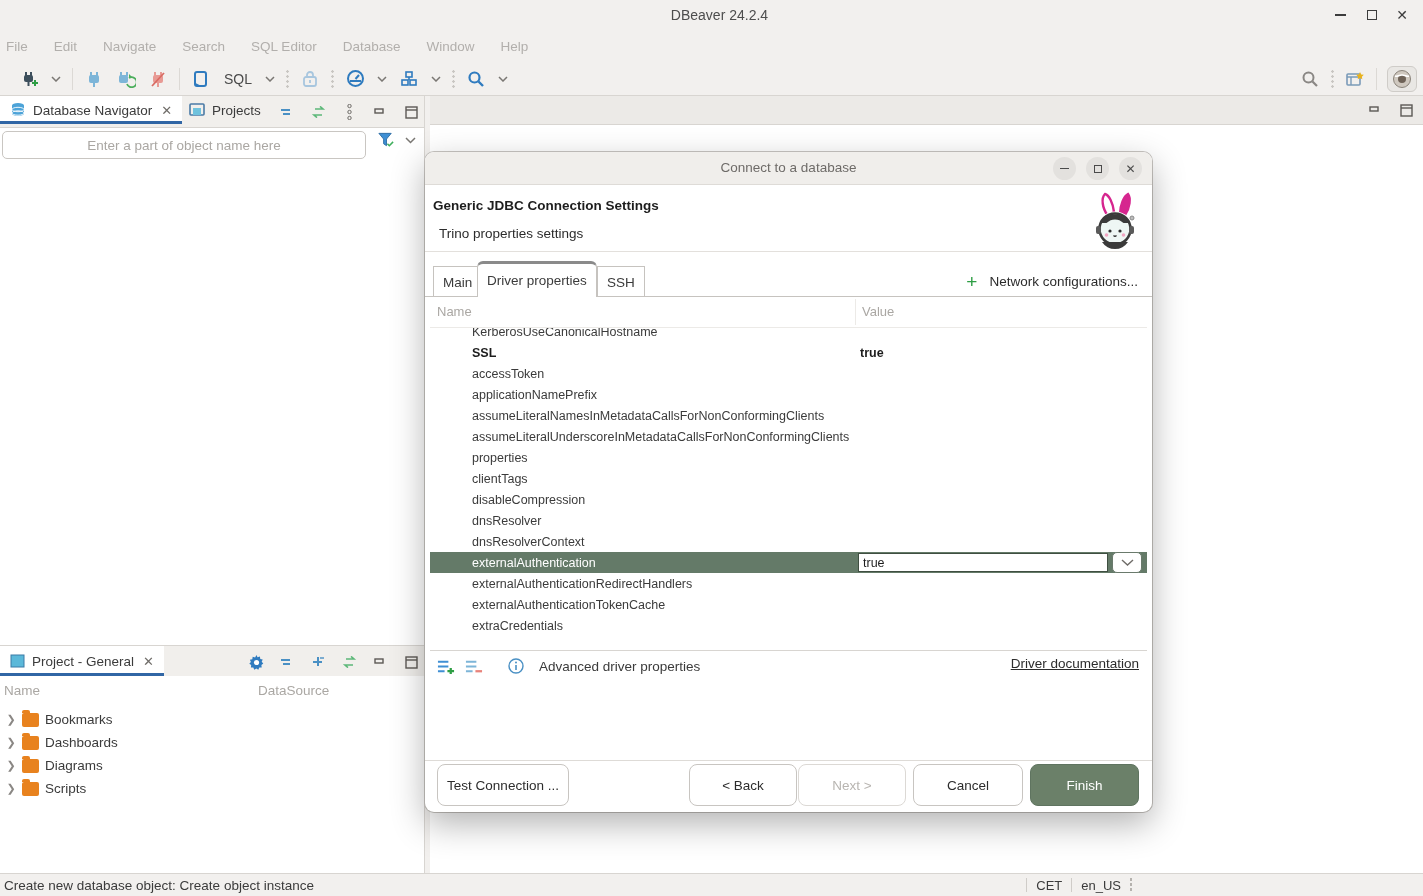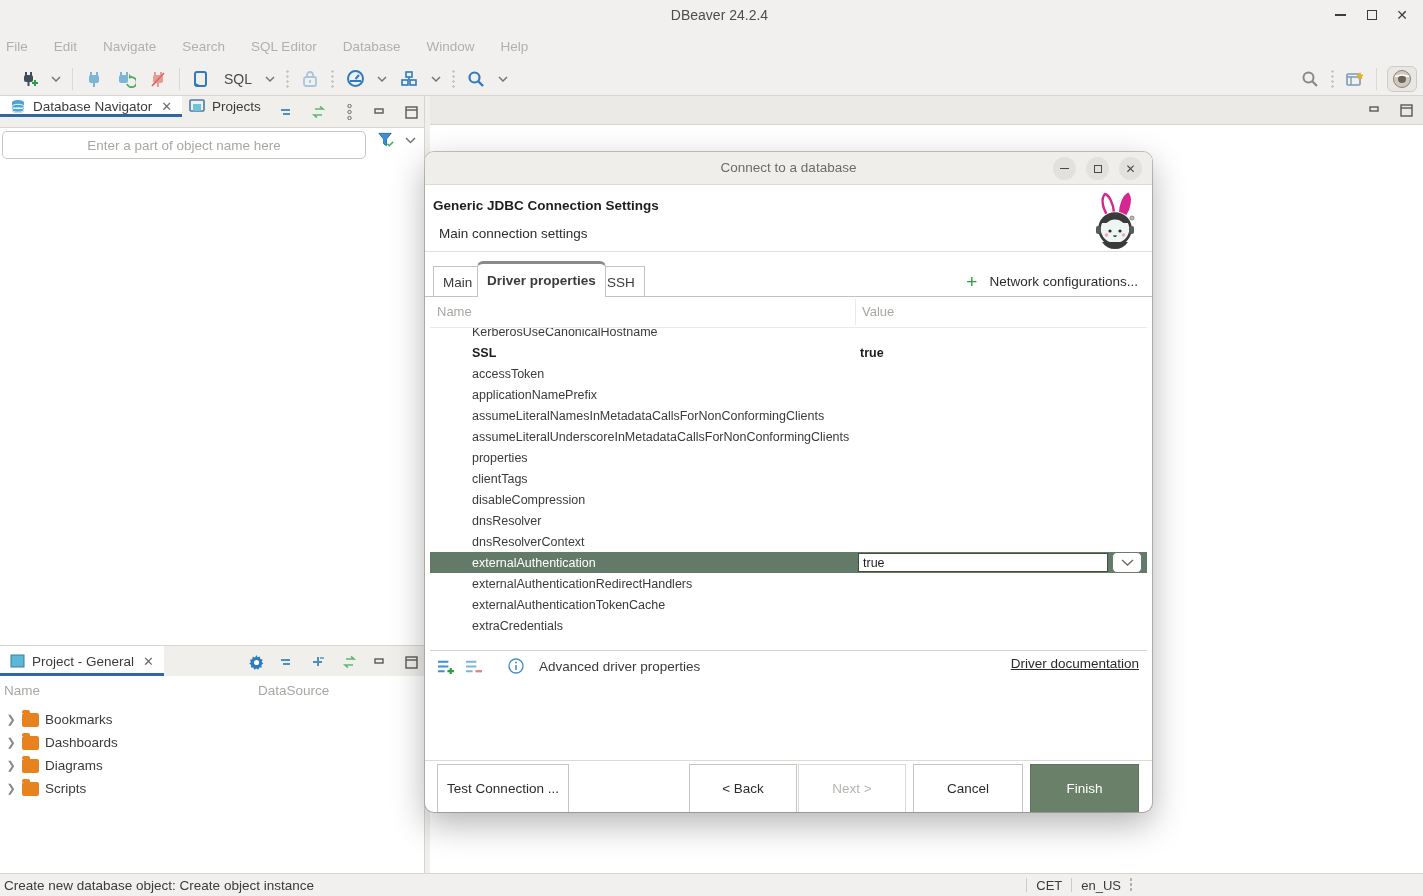--- a/index.html
+++ b/index.html
@@ -24,21 +24,21 @@
   .tsep-dot { width:3px; height:20px; background-image:radial-gradient(#c9c6c2 1px, transparent 1.2px); background-size:3px 5px; }
   .ticon { width:22px; height:22px; display:flex; align-items:center; justify-content:center; cursor:pointer; }
   .chev { width:12px; height:12px; display:flex; align-items:center; justify-content:center; cursor:pointer; }
   .sql-label { color:#4a4a4a; font-size:14px; margin:0 2px; }
   .toolbar-right { position:absolute; right:6px; top:62px; height:34px; display:flex; align-items:center; gap:10px; }
   .avatar-btn { width:30px; height:26px; border:1px solid #cfccc8; border-radius:6px; background:#e9e7e4; display:flex; align-items:center; justify-content:center; cursor:pointer; }
 
   
   .nav-panel { position:absolute; left:0; top:96px; width:425px; height:549px; background:#ffffff; border-right:1px solid #d8d5d1; }
   .tabbar { position:absolute; left:0; top:0; width:100%; height:32px; background:#f1efec; border-bottom:1px solid #d8d5d1; }
-  .tab { position:absolute; top:0; height:21px; display:flex; align-items:center; gap:7px; padding:0 10px; cursor:pointer; }
+  .tab { position:absolute; top:0; height:28px; display:flex; align-items:center; gap:7px; padding:0 10px; cursor:pointer; }
   .tab.active { background:#ffffff; }
   .tab.active::after { content:""; position:absolute; left:0; right:0; bottom:0; height:3px; background:#3166a5; }
   .tab .tlabel { font-size:13.5px; color:#3b3b3b; }
   .tab .tclose { color:#6f6c68; font-size:13px; margin-left:2px; cursor:pointer; }
   .panel-icons { position:absolute; top:0; right:4px; height:32px; display:flex; align-items:center; gap:13px; }
   .pic { width:18px; height:18px; display:flex; align-items:center; justify-content:center; cursor:pointer; }
 
   .filter-row { position:absolute; left:0; top:32px; width:100%; height:34px; background:#ffffff; display:flex; align-items:center; }
   .filter-input { position:absolute; left:2px; top:3px; width:364px; height:28px; border:1px solid #c9c6c2; border-radius:5px; padding:0 9px; font-size:13.5px; color:#3b3b3b; outline:none; background:#fff; font-family:inherit;text-align:center; }
   .filter-input::placeholder { color:#aaa7a3; }
@@ -78,21 +78,21 @@
   .db-min .bar { width:9px; height:1.5px; background:#4a4a4a; }
 
   .dlg-header { position:absolute; left:0; top:34px; width:100%; height:66px; background:#ffffff; border-bottom:1px solid #e3e0dc; }
   .dlg-heading { position:absolute; left:8px; top:12px; font-weight:bold; font-size:13.5px; color:#1d1d1d; }
   .dlg-subheading { position:absolute; left:14px; top:40px; font-size:13.5px; color:#2c2c2c; }
   .mascot { position:absolute; right:10px; top:4px; }
 
   .dlg-tabs { position:absolute; left:0; top:100px; width:100%; height:45px; }
   .dlg-tabs::after { content:""; position:absolute; left:0; right:0; bottom:0; height:1px; background:#c6c3bf; }
   .dtab { position:absolute; bottom:0; height:31px; display:flex; align-items:center; padding:0 9px; font-size:13.5px; color:#3b3b3b; border:1px solid #c6c3bf; border-bottom:none; background:transparent; cursor:pointer; }
-  .dtab.active { background:#ffffff; height:36px; border-top:3px solid #8a8a8a; border-radius:6px 6px 0 0; z-index:2;font-weight:bold; }
+  .dtab.active { background:#ffffff; height:36px; border-top:3px solid #8a8a8a; border-radius:6px 6px 0 0; z-index:2; }
   .dtab-main { left:8px; } .dtab-driver { left:52px; } .dtab-ssh { left:172px; }
   .net-config { position:absolute; right:14px; bottom:6px; display:flex; align-items:center; gap:12px; cursor:pointer; }
   .net-config .plus { color:#2e9e44; font-size:19px; line-height:1; }
   .net-config .nlabel { font-size:13.5px; color:#2c2c2c; }
 
   .dlg-table { position:absolute; left:5px; top:145px; width:717px; }
   .tbl-header { position:relative; height:30px; background:#fff; }
   .tbl-header .hname { position:absolute; left:7px; top:7px; color:#aaa7a3; font-size:13px; }
   .tbl-header .hvalue { position:absolute; left:432px; top:7px; color:#aaa7a3; font-size:13px; }
   .tbl-header::after { content:""; position:absolute; left:425px; top:2px; bottom:2px; width:1px; background:#eceae7; }
@@ -105,21 +105,21 @@
   .prow.selected { background:#647a68; }
   .prow.selected .pname { color:#ffffff; }
   .val-editor { position:absolute; left:428px; top:1px; width:250px; height:19px; border:1px solid #3f4f41; background:#fff; font-size:12.5px; padding:0 4px; color:#1d1d1d; outline:none; font-family:inherit; }
   .val-drop { position:absolute; left:682px; top:0; width:30px; height:21px; background:#fff; border:1px solid #6a7a6c; border-radius:5px; display:flex; align-items:center; justify-content:center; cursor:pointer; }
 
   .propbar { position:absolute; left:5px; top:500px; width:717px; height:28px; display:flex; align-items:center; gap:10px; padding-left:7px; }
   .propbar .plabel { font-size:13.5px; color:#3b3b3b; margin-left:4px; }
   .doc-link { position:absolute; right:8px; top:4px; font-size:13.5px; color:#2c2c2c; text-decoration:underline; cursor:pointer; }
 
   .dlg-sep { position:absolute; left:0; top:608px; width:100%; height:1px; background:#dedbd7; }
-  .btn { position:absolute; top:612px; height:49px; border:1px solid #c8c5c1; border-radius:0; background:#ffffff; font-size:13.5px; color:#2c2c2c; display:flex; align-items:center; justify-content:center; cursor:pointer; font-family:inherit; }
+  .btn { position:absolute; top:612px; height:42px; border:1px solid #c8c5c1; border-radius:8px; background:#ffffff; font-size:13.5px; color:#2c2c2c; display:flex; align-items:center; justify-content:center; cursor:pointer; font-family:inherit; }
   .btn-test { left:12px; width:132px; }
   .btn-back { left:264px; width:108px; }
   .btn-next { left:373px; width:108px; color:#b8b5b1; border-color:#dcd9d5; cursor:default; }
   .btn-cancel { left:488px; width:110px; }
   .btn-finish { left:605px; width:109px; background:#6b8069; border-color:#5f7460; color:#ffffff; }
 
   .icon svg { display:block; }
 </style>
 </head>
 <body>
@@ -471,21 +471,21 @@
           <span class="bar"></span>
         </div>
       <div class="dlg-btn db-max">
           <span class="sq"></span>
         </div>
       <div class="dlg-btn db-close">✕</div>
     </div>
 
     <div class="dlg-header">
       <span class="dlg-heading">Generic JDBC Connection Settings</span>
-      <span class="dlg-subheading">Main connection settings</span>
+      <span class="dlg-subheading">Trino properties settings</span>
       <span class="mascot icon">
         <svg width="54" height="60" viewBox="0 0 54 60">
           <g stroke="#ffffff" stroke-width="5" fill="none">
             <path d="M20 26C14 18 13 8 17 4c4 1 8 9 9 18"></path>
             <path d="M32 24c0-9 4-18 8-20 3 4 2 14-3 21"></path>
           </g>
           <path d="M20 26C14 18 13 8 17 4c4 1 8 9 9 18z" fill="#ffffff" stroke="#d6268f" stroke-width="2.4"></path>
           <path d="M32 24c0-9 4-18 8-20 3 4 2 14-3 21z" fill="#d6268f" stroke="#d6268f" stroke-width="2.4"></path>
           <circle cx="27" cy="39" r="17.5" fill="#ffffff"></circle>
           <circle cx="27" cy="39" r="15.5" fill="#eef6f4" stroke="#3a3a3a" stroke-width="2.6"></circle>

